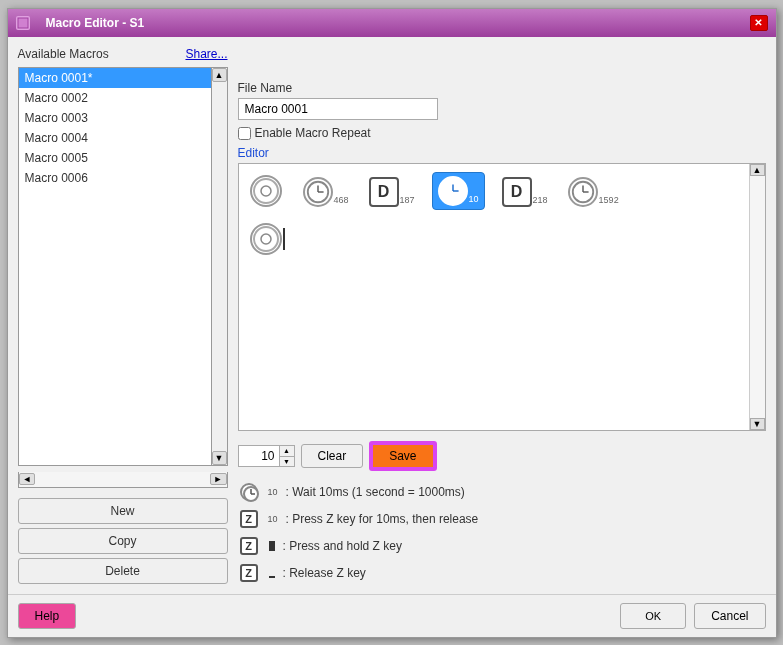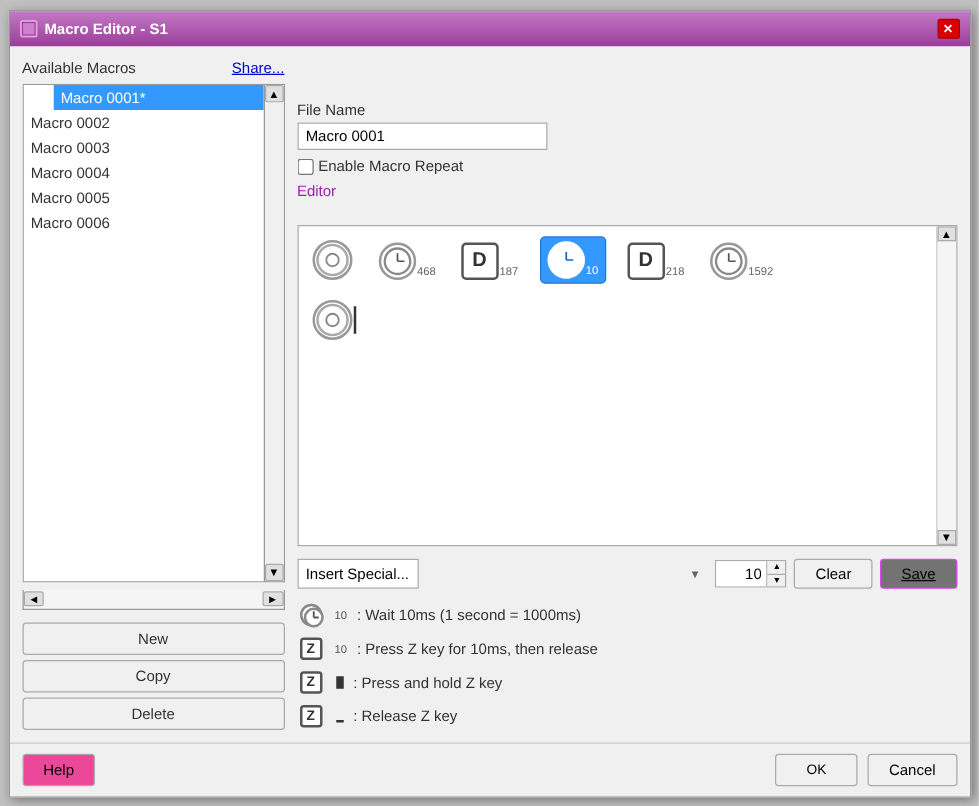--- a/index.html
+++ b/index.html
@@ -29,21 +29,21 @@
       display: flex;
       align-items: center;
       justify-content: space-between;
       font-size: 12px;
       font-weight: bold;
       user-select: none;
     }
     .title-bar-left {
       display: flex;
       align-items: center;
-      gap: 6px;
+      gap: 16px;
       justify-content: center;
     }
     .title-icon {
       width: 14px;
       height: 14px;
       background: #e0a0e0;
       border-radius: 2px;
       display: flex;
       align-items: center;
       justify-content: center;
@@ -102,21 +102,20 @@
     }
     .macro-list-item {
       padding: 3px 6px;
       cursor: pointer;
       color: #333;
       font-size: 12px;
     }
     .macro-list-item.selected {
       background: #3399ff;
       color: white;
-      margin-left: 24px;
     }
     .list-buttons {
       display: flex;
       gap: 4px;
       margin-top: 4px;
       flex-direction: column;
     }
     .btn {
       padding: 5px 12px;
       background: #f0f0f0;
@@ -163,22 +162,22 @@
     .enable-repeat input[type=checkbox] {
       margin: 0;
     }
     .editor-section {
       display: flex;
       flex-direction: column;
       flex: 1;
     }
     .editor-label {
       font-size: 12px;
-      color: #a21caf;
-      margin-bottom: 20px;
+      color: #1d4ed8;
+      margin-bottom: 3px;
     }
     .editor-canvas {
       border: 1px solid #aaa;
       background: white;
       flex: 1;
       overflow: auto;
       padding: 8px;
       position: relative;
     }
     .macro-items-row {
@@ -318,26 +317,25 @@
     .clear-btn {
       padding: 4px 16px;
       background: #f0f0f0;
       border: 1px solid #aaa;
       border-radius: 3px;
       cursor: pointer;
       font-size: 12px;
     }
     .save-btn {
       padding: 4px 16px;
-      background: #737373;
-      border: 1px solid #d946ef;
-      border-radius: 3px;
-      cursor: pointer;
-      font-size: 12px;
-      text-decoration: underline;
+      background: #f97316;
+      border: 4px solid #d946ef;
+      border-radius: 3px;
+      cursor: pointer;
+      font-size: 12px;
     }
     .legend-section {
       display: flex;
       flex-direction: column;
       gap: 5px;
       margin-top: 4px;
     }
     .legend-item {
       display: flex;
       align-items: center;
@@ -565,28 +563,20 @@
                   <circle cx="14" cy="14" r="5" fill="none" stroke="#888" stroke-width="1.5"></circle>
                 </svg>
               </div>
               <span class="cursor-indicator"></span>
             </div>
           </div>
         </div>
       </div>
 
       <div class="insert-row">
-        <div class="select-wrapper">
-          <select class="insert-select">
-            <option>Insert Special...</option>
-            <option>Keystroke</option>
-            <option>Delay</option>
-            <option>Text</option>
-          </select>
-        </div>
         <div class="number-input-wrapper">
           <input class="number-input" type="text" value="10" style="">
           <div class="spinners">
             <button class="spinner-btn">▲</button>
             <button class="spinner-btn">▼</button>
           </div>
         </div>
         <button class="clear-btn">Clear</button>
         <button class="save-btn">Save</button>
       </div>

